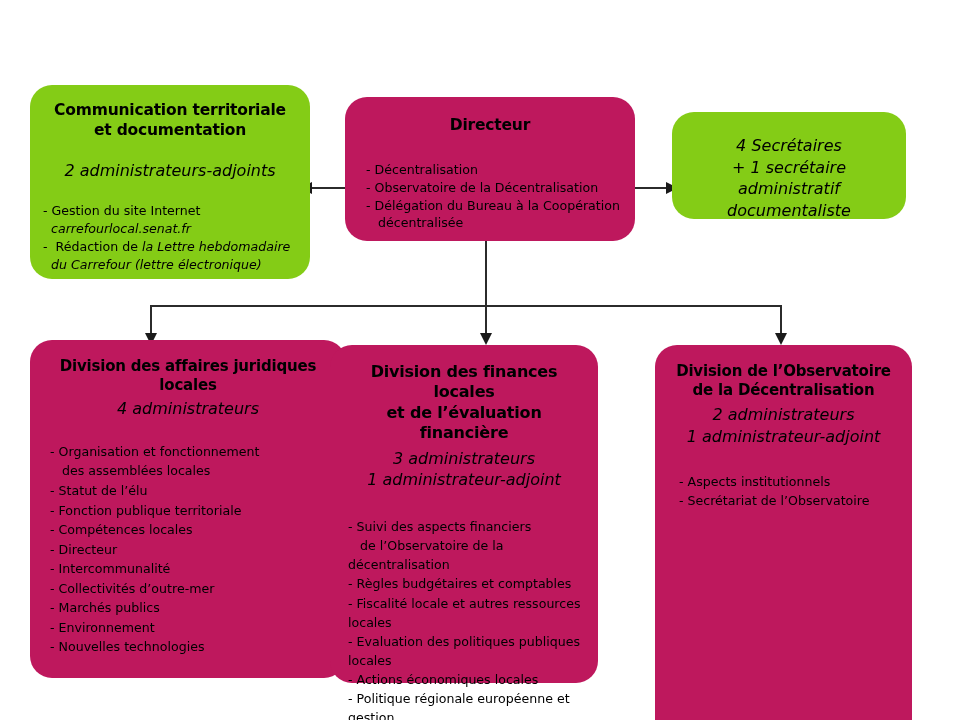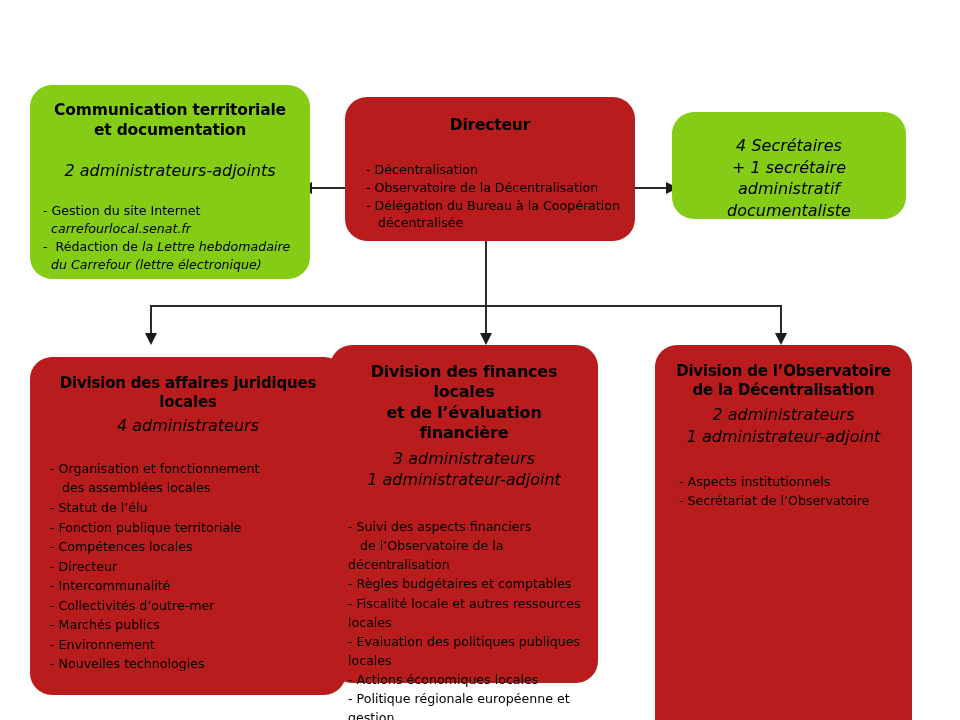--- a/index.html
+++ b/index.html
@@ -23,21 +23,21 @@
     width: 960px;
     height: 720px;
   }
 
   .box {
     position: absolute;
     box-sizing: border-box;
     border-radius: 22px;
   }
   .box.cyan  { background: #84cc16; }
-  .box.green { background: #b91c1c; }
+  .box.green { background: #be185d; }
 
   .box-inner {
     position: absolute;
     left: 0; right: 0; top: 0;
     padding: 0 10px;
   }
 
   .title {
     font-family: "DejaVu Sans", sans-serif;
     font-weight: bold;
@@ -160,21 +160,21 @@
   <div class="box cyan" style="left:672px; top:112px; width:234px; height:107px;">
     <div class="box-inner" style="top:19px;">
       <div class="subtitle" style="margin-top:4px;">
         <span>4 Secrétaires</span><br>
         <span>+ 1 secrétaire administratif</span><br>
         <span>documentaliste</span>
       </div>
     </div>
   </div>
 
-  <div class="box green" style="left:30px; top:357px; width:316px; height:338px;">
+  <div class="box green" style="left:30px; top:340px; width:316px; height:338px;">
     <div class="box-inner" style="top:17px;">
       <div class="title title-m">
         <span>Division des affaires juridiques</span><br>
         <span>locales</span>
       </div>
       <div class="subtitle" style="margin-top:3px;">
         <span>4 administrateurs</span>
       </div>
       <div class="bullets" style="margin-top:22px; padding-left:10px; line-height:1.55;">
         <span class="li">- Organisation et fonctionnement</span>

